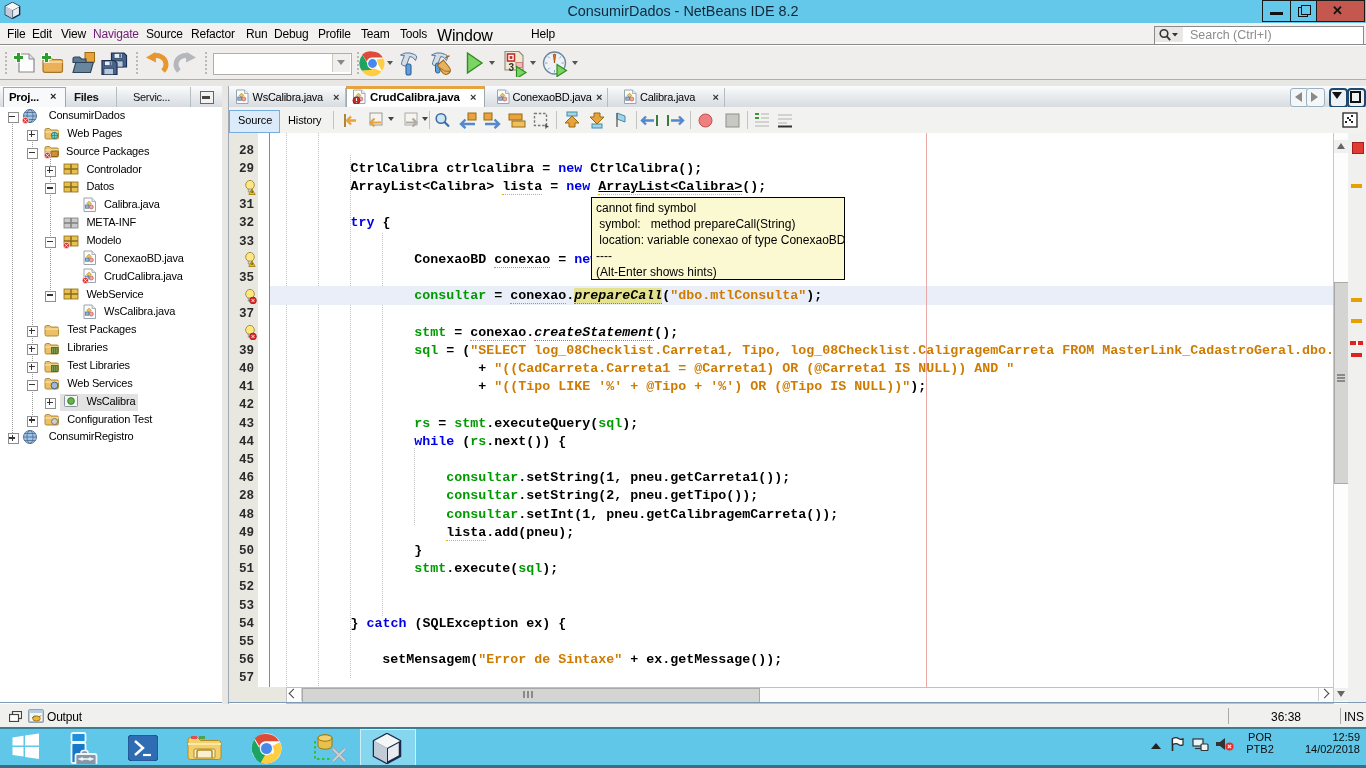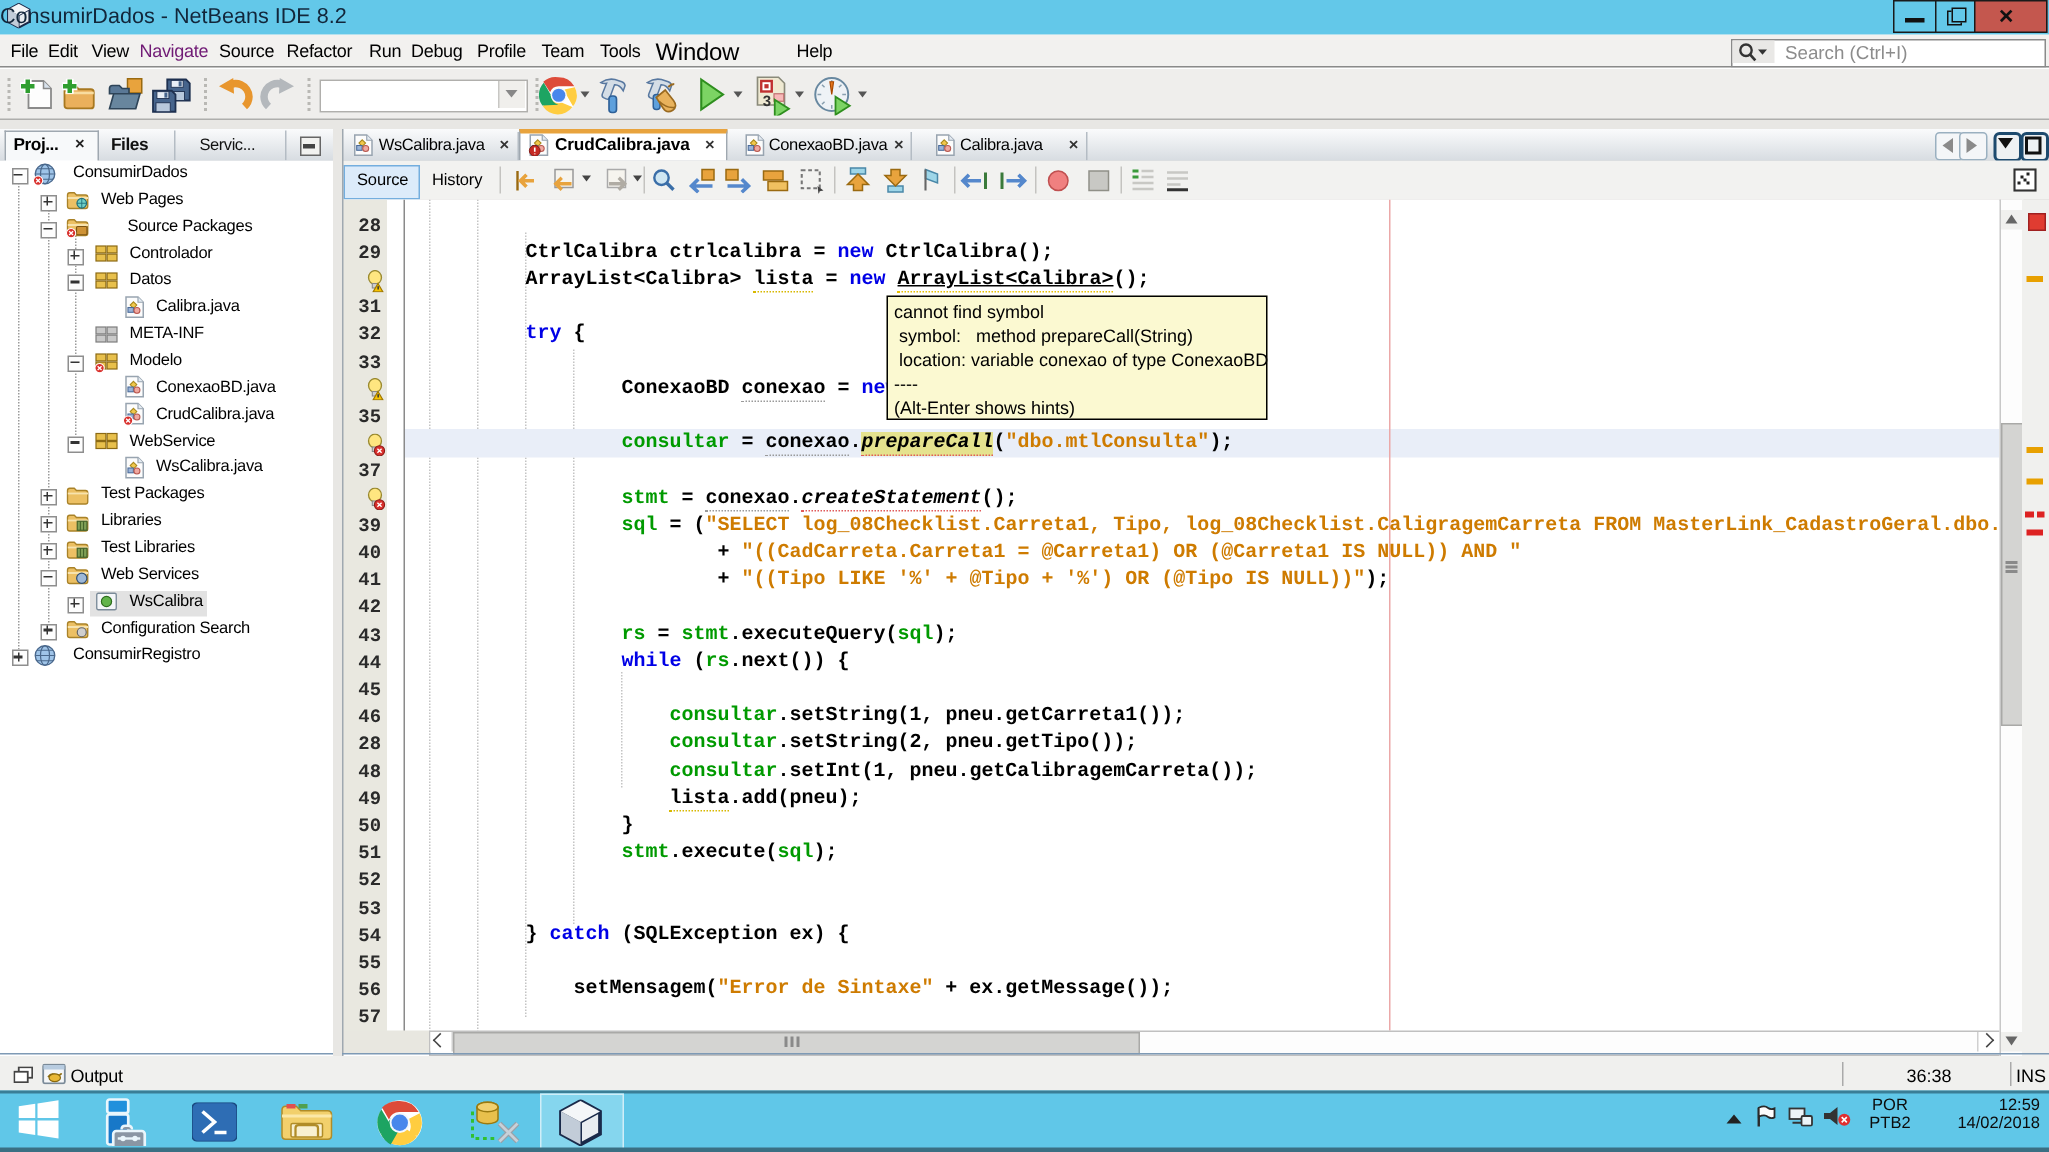--- a/index.html
+++ b/index.html
@@ -25,21 +25,21 @@
 </style></head>
 <body>
 
 <div class="abs" style="left:0;top:0;width:1366px;height:23px;background:#63c8e9;border-bottom:1px solid #8ad8f0;"></div>
 <svg class="abs" style="left:4px;top:2px" width="17" height="17" viewBox="0 0 30 31">
     <path d="M15 1 L28 8 V23 L15 30 L2 23 V8 Z" fill="#e8ecf0" stroke="#1a2a4a" stroke-width="2.5"></path>
     <path d="M2 8 L15 15 L28 8 M15 15 V30" fill="none" stroke="#1a2a4a" stroke-width="2"></path>
     <path d="M2 8 L15 15 L15 30 L2 23 Z" fill="#c2ccd8"></path>
     <path d="M15 1 L28 8 L15 15 L2 8 Z" fill="#f4f6f8"></path>
   </svg>
-<div class="abs" style="left:0;top:3px;width:1366px;text-align:left;font-size:14.4px;color:#12263a;">ConsumirDados - NetBeans IDE 8.2</div>
+<div class="abs" style="left:0;top:3px;width:1366px;text-align:center;font-size:14.4px;color:#12263a;">ConsumirDados - NetBeans IDE 8.2</div>
 
 <div class="abs" style="left:1262px;top:0;width:29px;height:20px;background:#63c8e9;border:1px solid #1a1a1a;"></div>
 <div class="abs" style="left:1290px;top:0;width:27px;height:20px;background:#63c8e9;border:1px solid #1a1a1a;"></div>
 <div class="abs" style="left:1316px;top:0;width:47px;height:20px;background:#c4574e;border:1px solid #1a1a1a;"></div>
 <div class="abs" style="left:1270px;top:12px;width:13px;height:3px;background:#111;"></div>
 <div class="abs" style="left:1298px;top:7px;width:8px;height:8px;border:1.5px solid #111;background:transparent;"></div>
 <div class="abs" style="left:1301px;top:5px;width:8px;height:8px;border:1.5px solid #111;background:#63c8e9;"></div>
 <div class="abs" style="left:1332px;top:3px;width:16px;height:14px;font-size:13px;font-weight:bold;color:#111;">✕</div>
 
 <div class="abs" style="left:0;top:23px;width:1366px;height:21px;background:#f2f1ef;border-bottom:1.3px solid #8a8a8a;"></div>
@@ -211,21 +211,21 @@
 <div class="abs" style="left:67.3px;top:126.8px;font-size:11px;letter-spacing:-0.2px;color:#000;">Web Pages</div>
 <div class="abs" style="left:27.0px;top:147.7px;width:9px;height:9px;background:#fdfdfd;border:1px solid #8e8e8e;"></div>
 <div class="abs" style="left:28.5px;top:151.6px;width:6px;height:1.4px;background:#333;"></div>
 <svg class="abs" style="left:44px;top:143.3px" width="16" height="16" viewBox="0 0 16 16">
       <path d="M1 5 q0-1.5 1.5-1.5 h3 l1.5 1.5 h6 q1.5 0 1.5 1.5 v6 q0 1.5-1.5 1.5 h-10.5 q-1.5 0-1.5-1.5 z" fill="#ecc064" stroke="#a98228" stroke-width="0.9"></path>
       <path d="M1.2 7 h13.5" stroke="#f7e3ae" stroke-width="1.2"></path>
       <rect x="7" y="8" width="7" height="5.5" rx="0.8" fill="#cf9336" stroke="#7c5413" stroke-width="0.8"></rect>
       <circle cx="3.4" cy="12.4" r="3.1" fill="#d9302c" stroke="#fff" stroke-width="0.7"></circle>
       <path d="M2.1 11.1 l2.6 2.6 M4.7 11.1 l-2.6 2.6" stroke="#fff" stroke-width="0.9"></path>
     </svg>
-<div class="abs" style="left:85px;top:144.7px;font-size:11px;letter-spacing:-0.2px;color:#000;">Source Packages</div>
+<div class="abs" style="left:66px;top:144.7px;font-size:11px;letter-spacing:-0.2px;color:#000;">Source Packages</div>
 <div class="abs" style="left:45.3px;top:165.6px;width:9px;height:9px;background:#fdfdfd;border:1px solid #8e8e8e;"></div>
 <div class="abs" style="left:46.8px;top:169.5px;width:6px;height:1.4px;background:#333;"></div>
 <div class="abs" style="left:49.1px;top:167.2px;width:1.4px;height:6px;background:#333;"></div>
 <svg class="abs" style="left:63px;top:161.2px" width="16" height="16" viewBox="0 0 16 16">
       <rect x="1" y="3" width="6.6" height="4.6" fill="#e8c04c" stroke="#8c6a14" stroke-width="0.8"></rect>
       <rect x="8.4" y="3" width="6.6" height="4.6" fill="#e8c04c" stroke="#8c6a14" stroke-width="0.8"></rect>
       <rect x="1" y="8.4" width="6.6" height="4.6" fill="#e8c04c" stroke="#8c6a14" stroke-width="0.8"></rect>
       <rect x="8.4" y="8.4" width="6.6" height="4.6" fill="#e8c04c" stroke="#8c6a14" stroke-width="0.8"></rect>
     </svg>
 <div class="abs" style="left:86.4px;top:162.6px;font-size:11px;letter-spacing:-0.2px;color:#000;">Controlador</div>
@@ -345,21 +345,21 @@
     </svg>
 <div class="abs" style="left:86.4px;top:394.6px;font-size:11px;letter-spacing:-0.2px;color:#000;">WsCalibra</div>
 <div class="abs" style="left:27.0px;top:415.5px;width:9px;height:9px;background:#fdfdfd;border:1px solid #8e8e8e;"></div>
 <div class="abs" style="left:28.5px;top:419.4px;width:6px;height:1.4px;background:#333;"></div>
 <div class="abs" style="left:30.8px;top:417.1px;width:1.4px;height:6px;background:#333;"></div>
 <svg class="abs" style="left:44px;top:411.1px" width="16" height="16" viewBox="0 0 16 16">
       <path d="M1 5 q0-1.5 1.5-1.5 h3 l1.5 1.5 h6 q1.5 0 1.5 1.5 v6 q0 1.5-1.5 1.5 h-10.5 q-1.5 0-1.5-1.5 z" fill="#ecc064" stroke="#a98228" stroke-width="0.9"></path>
       <path d="M1.2 7 h13.5" stroke="#f7e3ae" stroke-width="1.2"></path>
       <circle cx="10.5" cy="10.5" r="3" fill="#cfcfcf" stroke="#666" stroke-width="0.8"></circle>
     </svg>
-<div class="abs" style="left:67.3px;top:412.5px;font-size:11px;letter-spacing:-0.2px;color:#000;">Configuration Search</div>
+<div class="abs" style="left:67.3px;top:412.5px;font-size:11px;letter-spacing:-0.2px;color:#000;">Configuration Test</div>
 <div class="abs" style="left:7.9px;top:433.3px;width:9px;height:9px;background:#fdfdfd;border:1px solid #8e8e8e;"></div>
 <div class="abs" style="left:9.4px;top:437.2px;width:6px;height:1.4px;background:#333;"></div>
 <div class="abs" style="left:11.7px;top:434.9px;width:1.4px;height:6px;background:#333;"></div>
 <svg class="abs" style="left:22px;top:428.9px" width="16" height="16" viewBox="0 0 16 16">
       <circle cx="8" cy="8" r="6.5" fill="#9fc4e8" stroke="#4a688c" stroke-width="0.9"></circle>
       <ellipse cx="8" cy="8" rx="3" ry="6.5" fill="none" stroke="#4a688c" stroke-width="0.8"></ellipse>
       <path d="M1.5 8 h13 M2.5 4.5 h11 M2.5 11.5 h11" stroke="#4a688c" stroke-width="0.8" fill="none"></path>
     </svg>
 <div class="abs" style="left:48.7px;top:430.3px;font-size:11px;letter-spacing:-0.2px;color:#000;">ConsumirRegistro</div>
 </div>

